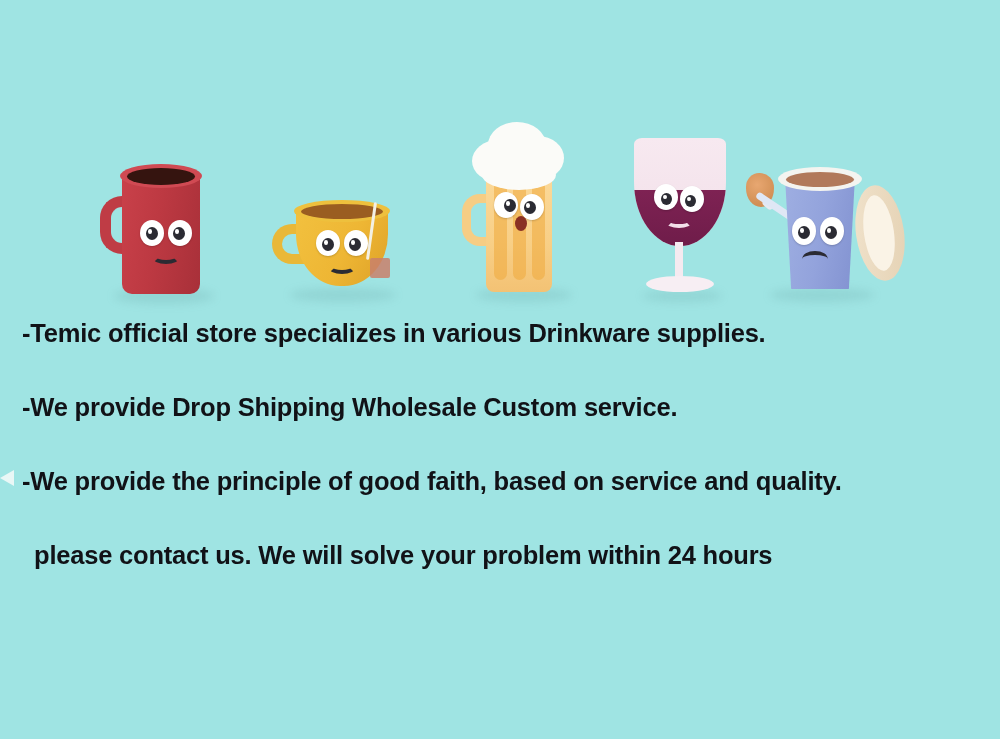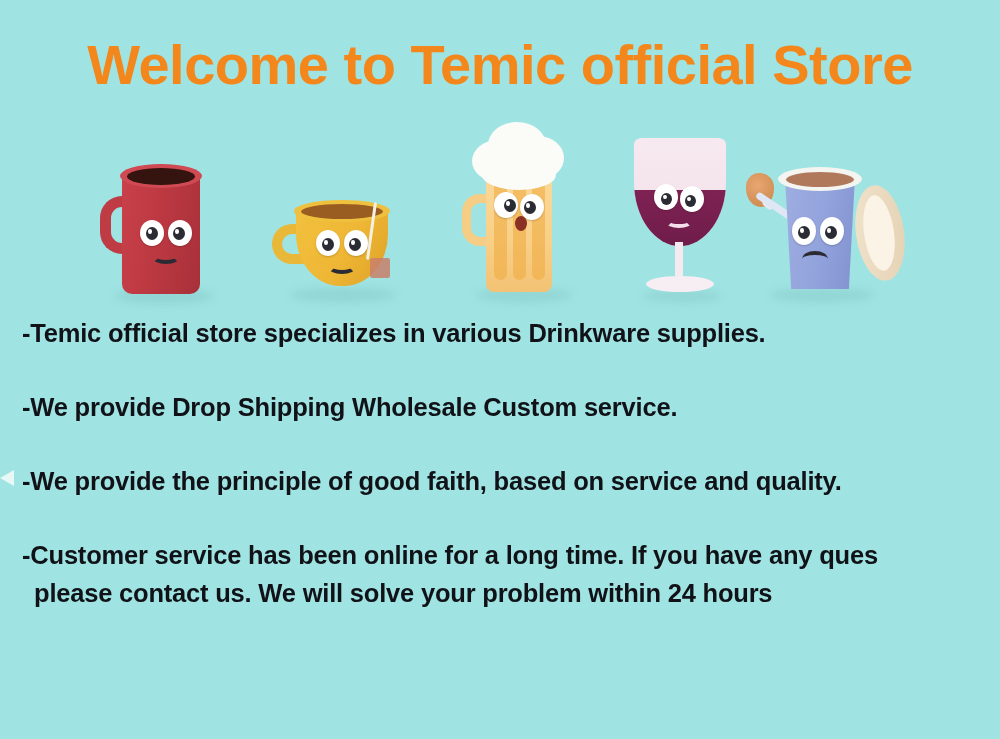--- a/index.html
+++ b/index.html
@@ -351,21 +351,20 @@
     border-top: 8px solid transparent;
     border-bottom: 8px solid transparent;
     border-right: 14px solid #e9f7f6;
   }
 </style>
 </head>
 <body>
 
 <div class="banner">
 
-  <div class="title">Welcome to Temic official Store</div>
 
   <div class="illus-band">
 
     <div class="character" id="red-mug">
       <div class="shadow-ellipse" style="left:14px;bottom:-4px;width:100px;height:16px;"></div>
       <div class="rm-handle"></div>
       <div class="rm-body"></div>
       <div class="rm-rim"></div>
       <div class="rm-coffee"></div>
       <div class="eye" style="left:40px;top:70px;width:24px;height:26px;">
@@ -452,18 +451,17 @@
 
   </div>
 
   <div class="left-arrow"></div>
 
   <div class="bullets">
     <div class="bullet">-Temic official store specializes in various Drinkware supplies.</div>
     <div class="bullet">-We provide Drop Shipping Wholesale Custom service.</div>
     <div class="bullet">-We provide the principle of good faith, based on service and quality.</div>
     <div class="bullet last">
-      <span>-Customer service has been online for a long time. If you have any ques</span>
       <span class="cont">please contact us. We will solve your problem within 24 hours</span>
     </div>
   </div>
 
 </div>
 
 </body></html>

